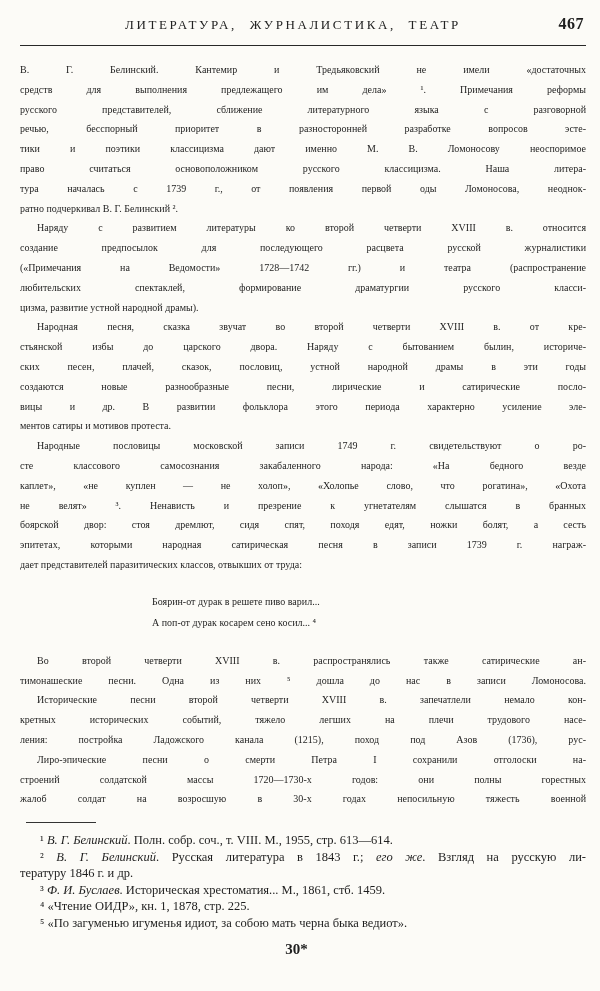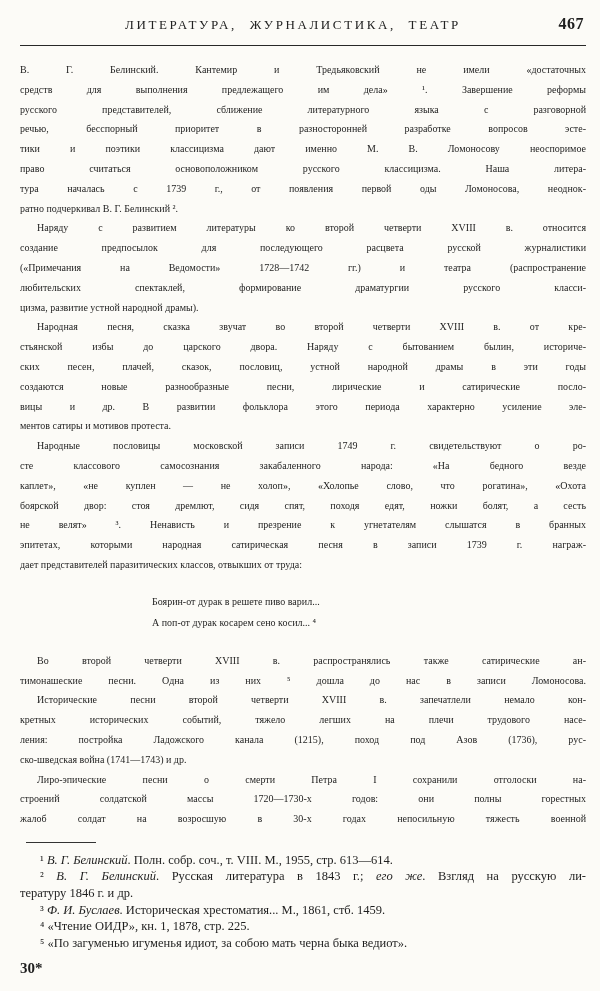--- a/index.html
+++ b/index.html
@@ -84,41 +84,41 @@
   }
   .fn-line {
     text-align: justify;
   }
   .fn-line.just { text-align-last: justify; }
   .fn-line.indent-fn { text-indent: 20px; }
   .italic { font-style: italic; }
   
   .signature {
     margin-top: 9px;
-    text-align: left;
+    text-align: center;
     padding-right: 13px;
     font-weight: bold;
     font-size: 15px;
   }
 </style>
 </head>
 <body style="background: rgb(252, 251, 247);">
 
 <div class="page" style="color: rgb(30, 30, 30);">
 
   <header class="page-header">
     <div class="running-title">ЛИТЕРАТУРА, ЖУРНАЛИСТИКА, ТЕАТР</div>
     <div class="page-number">467</div>
     <hr class="header-rule">
   </header>
 
   <main class="page-body">
       <div class="paragraph">
         <div class="line just">В. Г. Белинский. Кантемир и Тредьяковский не имели «достаточных</div>
-        <div class="line just">средств для выполнения предлежащего им дела» ¹. Завершение реформы</div>
+        <div class="line just">средств для выполнения предлежащего им дела» ¹. Примечания реформы</div>
         <div class="line just">русского представителей, сближение литературного языка с разговорной</div>
         <div class="line just">речью, бесспорный приоритет в разносторонней разработке вопросов эсте-</div>
         <div class="line just">тики и поэтики классицизма дают именно М. В. Ломоносову неоспоримое</div>
         <div class="line just">право считаться основоположником русского классицизма. Наша литера-</div>
         <div class="line just">тура началась с 1739 г., от появления первой оды Ломоносова, неоднок-</div>
         <div class="line">ратно подчеркивал В. Г. Белинский ².</div>
       </div>
       <div class="paragraph">
         <div class="line just indent">Наряду с развитием литературы ко второй четверти XVIII в. относится</div>
         <div class="line just">создание предпосылок для последующего расцвета русской журналистики</div>
@@ -131,38 +131,37 @@
         <div class="line just">стьянской избы до царского двора. Наряду с бытованием былин, историче-</div>
         <div class="line just">ских песен, плачей, сказок, пословиц, устной народной драмы в эти годы</div>
         <div class="line just">создаются новые разнообразные песни, лирические и сатирические посло-</div>
         <div class="line just">вицы и др. В развитии фольклора этого периода характерно усиление эле-</div>
         <div class="line">ментов сатиры и мотивов протеста.</div>
       </div>
       <div class="paragraph">
         <div class="line just indent">Народные пословицы московской записи 1749 г. свидетельствуют о ро-</div>
         <div class="line just">сте классового самосознания закабаленного народа: «На бедного везде</div>
         <div class="line just">каплет», «не куплен — не холоп», «Холопье слово, что рогатина», «Охота</div>
+        <div class="line just">не велят» ³. Ненависть и презрение к угнетателям слышатся в бранных</div>
         <div class="line just">боярской двор: стоя дремлют, сидя спят, походя едят, ножки болят, а сесть</div>
-        <div class="line just">не велят» ³. Ненависть и презрение к угнетателям слышатся в бранных</div>
         <div class="line just">эпитетах, которыми народная сатирическая песня в записи 1739 г. награж-</div>
         <div class="line">дает представителей паразитических классов, отвыкших от труда:</div>
       </div>
       <div class="verse">
         <div class="line">Боярин-от дурак в решете пиво варил...</div>
         <div class="line">А поп-от дурак косарем сено косил... ⁴</div>
       </div>
       <div class="paragraph">
         <div class="line just indent">Во второй четверти XVIII в. распространялись также сатирические ан-</div>
         <div class="line just">тимонашеские песни. Одна из них ⁵ дошла до нас в записи Ломоносова.</div>
       </div>
       <div class="paragraph">
         <div class="line just indent">Исторические песни второй четверти XVIII в. запечатлели немало кон-</div>
         <div class="line just">кретных исторических событий, тяжело легших на плечи трудового насе-</div>
         <div class="line just">ления: постройка Ладожского канала (1215), поход под Азов (1736), рус-</div>
-        <div class="line">ско-шведская война (1741—1743) и др.</div>
       </div>
       <div class="paragraph">
         <div class="line just indent">Лиро-эпические песни о смерти Петра I сохранили отголоски на-</div>
         <div class="line just">строений солдатской массы 1720—1730-х годов: они полны горестных</div>
         <div class="line just">жалоб солдат на возросшую в 30-х годах непосильную тяжесть военной</div>
       </div>
     </main>
 
   <footer>
     <hr class="footnote-rule">

